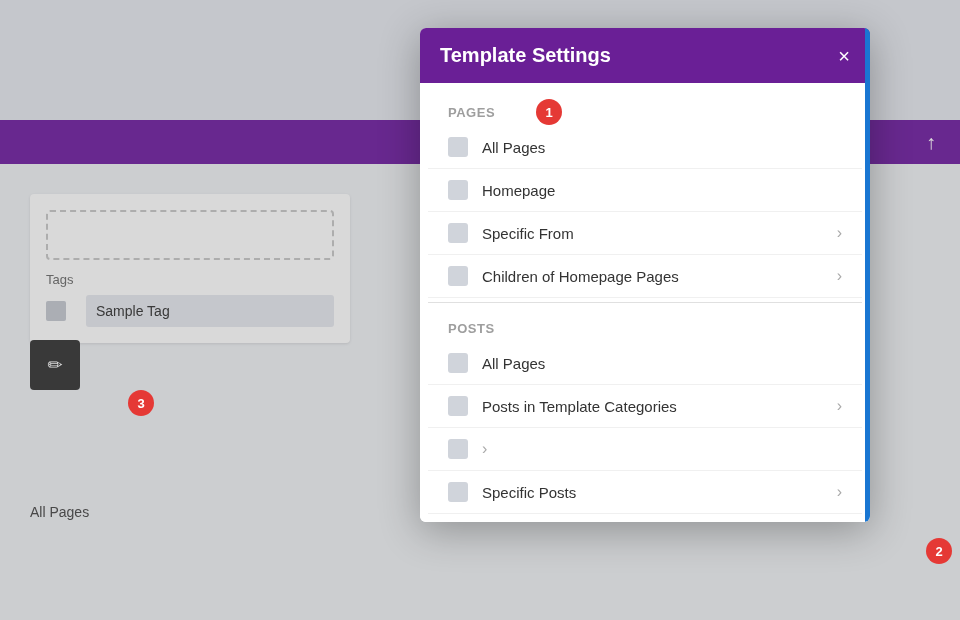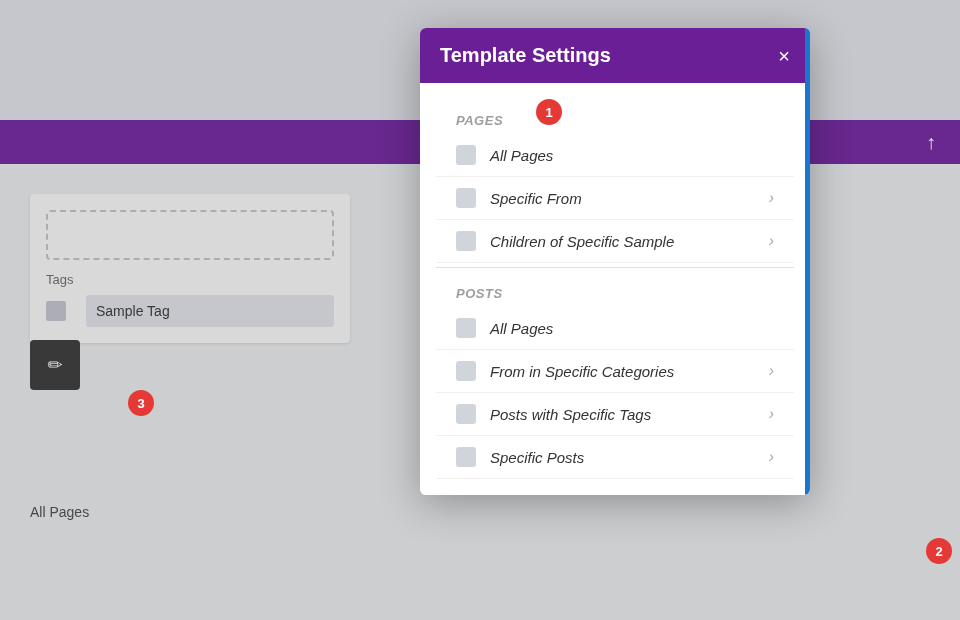--- a/index.html
+++ b/index.html
@@ -124,21 +124,21 @@
       width: 100%; height: 100%;
       background: rgba(0,0,0,0.15);
       z-index: 10;
     }
 
     
     .modal {
       position: absolute;
       top: 28px;
       left: 420px;
-      width: 390px;
+      width: 450px;
       background: white;
       border-radius: 6px;
       box-shadow: 0 8px 40px rgba(0,0,0,0.3);
       z-index: 20;
       overflow: hidden;
     }
 
     
     .modal-header {
       background: #6a1f96;
@@ -214,24 +214,23 @@
 
     .badge-3 {
       background: #e53935;
       top: 390px;
       left: 128px;
     }
 
     
     .modal-body {
       background: white;
-      padding: 16px;
+      padding: 8px;
       max-height: 440px;
       overflow-y: auto;
-      font-style: italic;
     }
 
     .section-label {
       padding: 14px 20px 6px 20px;
       font-size: 13px;
       font-weight: 700;
       color: #9e9e9e;
       letter-spacing: 0.5px;
       text-transform: uppercase;
     }
@@ -335,52 +334,55 @@
 
   <div class="modal-body">
 
     <div class="section-label">Pages</div>
 
     <div class="option-row">
       <div class="option-checkbox"></div>
       <span class="option-label">All Pages</span>
     </div>
 
+    <div class="option-row">
+      <div class="option-checkbox"></div>
+      <span class="option-label">Homepage</span>
+    </div>
 
     <div class="option-row">
       <div class="option-checkbox"></div>
       <span class="option-label">Specific From</span>
       <span class="option-chevron">›</span>
     </div>
 
     <div class="option-row">
       <div class="option-checkbox"></div>
-      <span class="option-label">Children of Specific Sample</span>
+      <span class="option-label">Children of Homepage Pages</span>
       <span class="option-chevron">›</span>
     </div>
 
     <div class="divider"></div>
 
     <div class="section-label">Posts</div>
 
     <div class="option-row">
       <div class="option-checkbox"></div>
       <span class="option-label">All Pages</span>
     </div>
 
 
     <div class="option-row">
       <div class="option-checkbox"></div>
-      <span class="option-label">From in Specific Categories</span>
+      <span class="option-label">Posts in Template Categories</span>
       <span class="option-chevron">›</span>
     </div>
 
     <div class="option-row">
       <div class="option-checkbox"></div>
-      <span class="option-label">Posts with Specific Tags</span>
       <span class="option-chevron">›</span>
     </div>
 
     <div class="option-row">
       <div class="option-checkbox"></div>
       <span class="option-label">Specific Posts</span>
       <span class="option-chevron">›</span>
     </div>
 
   </div>

